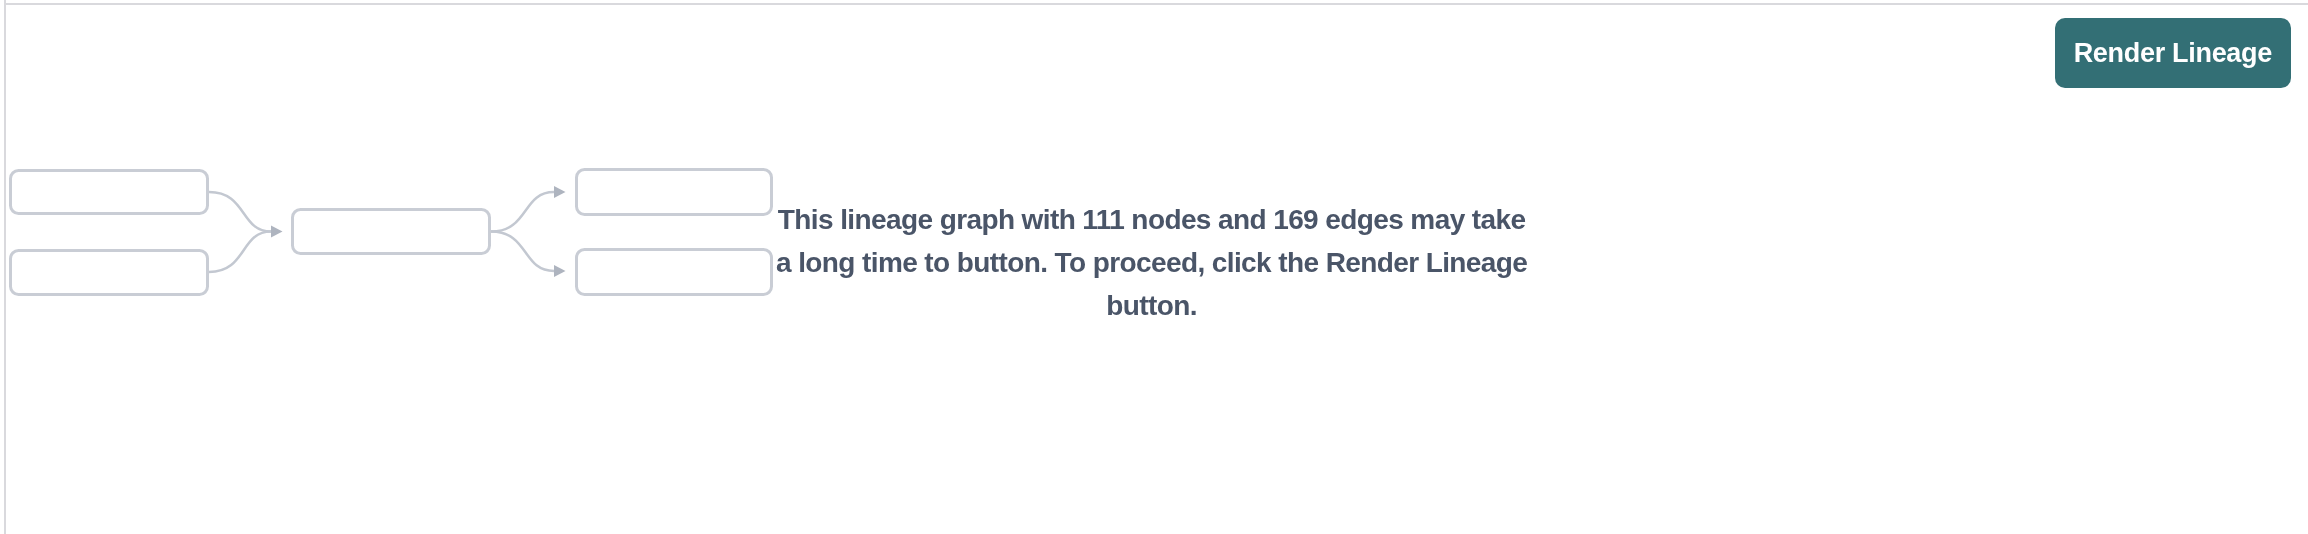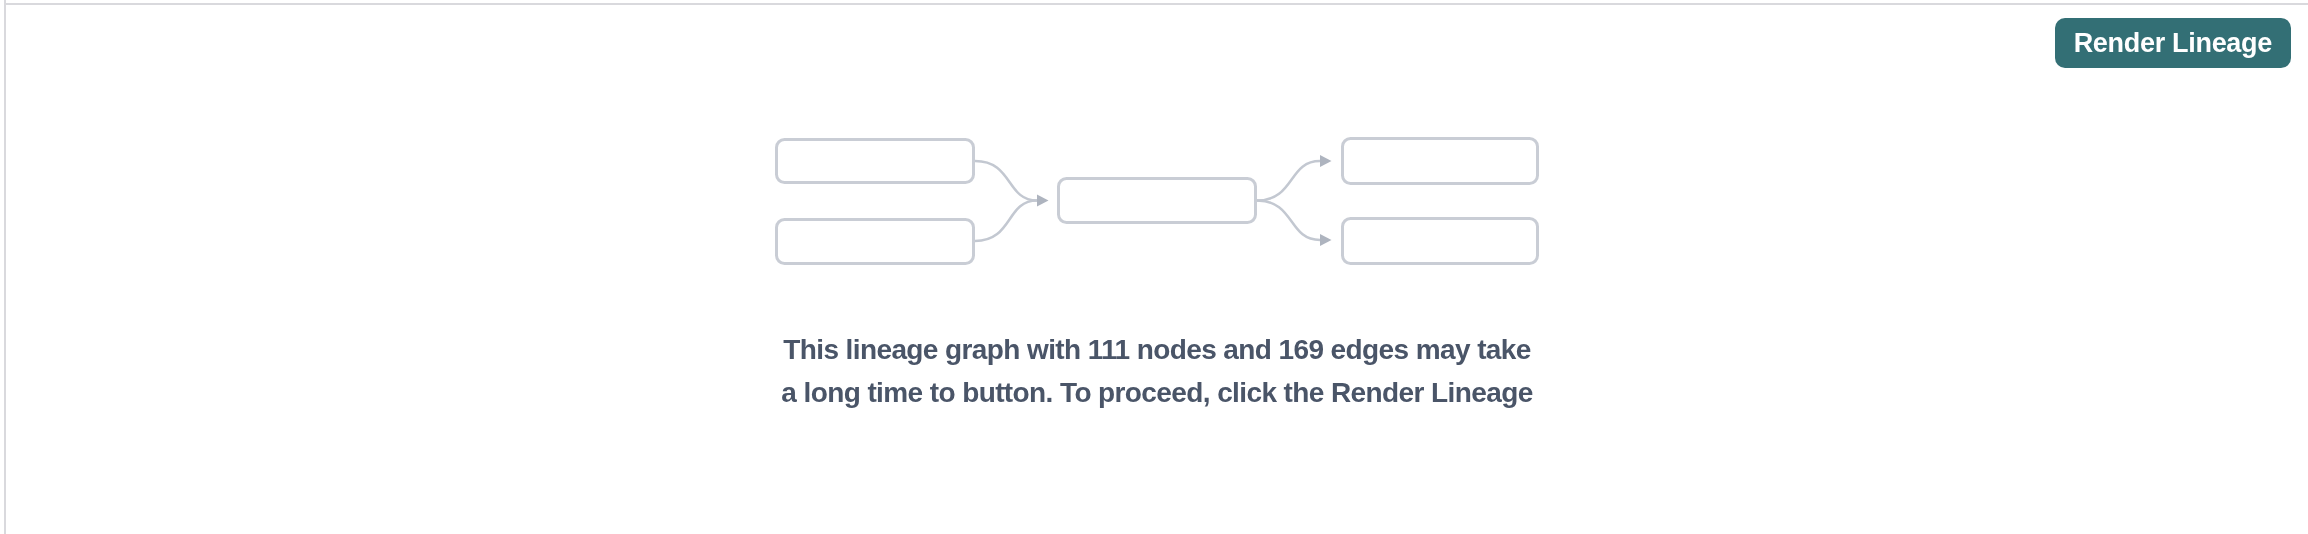--- a/index.html
+++ b/index.html
@@ -29,35 +29,35 @@
     top: 3px;
     right: 0;
     bottom: 0;
     border-top: 2px solid #d9d9dd;
     background: #ffffff;
   }
   .render-btn {
     position: absolute;
     top: 13px;
     right: 17px;
-    height: 50px;
+    height: 70px;
     padding: 0 19px;
     background: #336f75;
     color: #ffffff;
     border: none;
     border-radius: 10px;
     font-family: "Liberation Sans", sans-serif;
     font-size: 27px;
     font-weight: bold;
     letter-spacing: -0.3px;
     cursor: pointer;
   }
   .empty-state {
     display: flex;
-    flex-direction: column;
+    flex-direction: row;
     align-items: center;
     padding-top: 131px;
   }
   .placeholder-svg {
     display: block;
   }
   .message {
     margin-top: 62px;
     text-align: center;
     color: #4a5568;
@@ -98,17 +98,18 @@
           <rect x="4.5" y="83.5" width="197" height="44" rx="8"></rect>
           <rect x="286.5" y="42.5" width="197" height="44" rx="8"></rect>
           <rect x="570.5" y="2.5" width="195" height="45" rx="8"></rect>
           <rect x="570.5" y="82.5" width="195" height="45" rx="8"></rect>
         </g>
       </svg>
 
       <div class="message">
         <div>This lineage graph with 111 nodes and 169 edges may take</div>
         <div>a long time to button. To proceed, click the Render Lineage</div>
+        <div>button.</div>
       </div>
 
     </div>
   </div>
 </div>
 
 </body></html>

